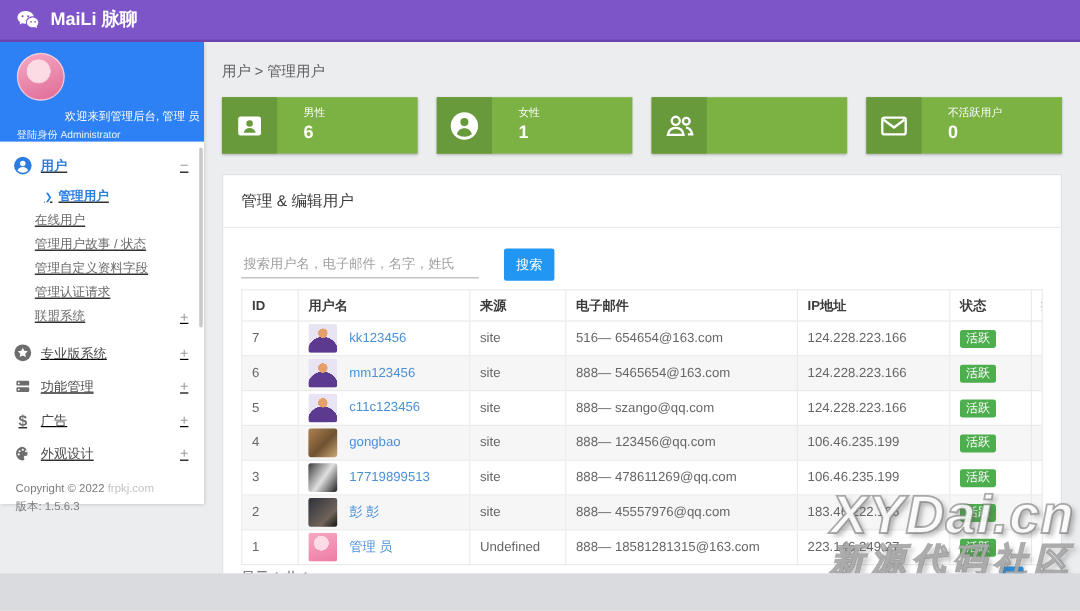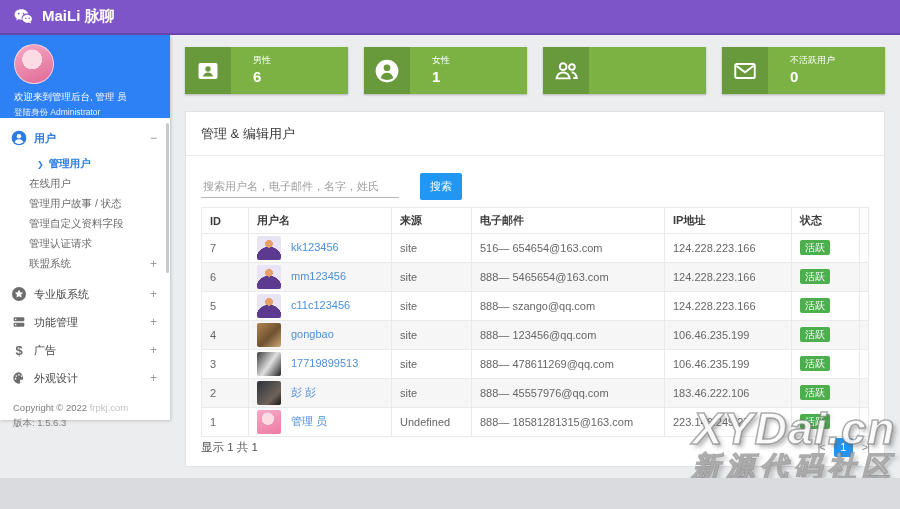--- a/index.html
+++ b/index.html
@@ -10,23 +10,23 @@
           border-bottom:2px solid #6a43ae;display:flex;align-items:center;padding:0 13px;z-index:30;}
   .logo{display:flex;align-items:center;gap:8px;color:#fff;font-size:15px;font-weight:bold;cursor:pointer;}
   .logo .ic{display:inline-flex;}
   
   .sidebar{position:absolute;top:35px;left:0;width:170px;height:385px;background:#fff;z-index:20;
            box-shadow:1px 1px 3px rgba(0,0,0,.18);}
   .s-head{height:83px;background:var(--sidebar-blue);color:#fff;padding:9px 14px;box-sizing:border-box;}
   .s-avatar{width:38px;height:38px;border-radius:50%;border:1px solid rgba(255,255,255,.6);
             background:radial-gradient(circle at 45% 38%, #fcdbe5 0 31%, transparent 32%),
                        linear-gradient(160deg,#f6a9c4,#e06a96);}
-  .s-w1{font-size:9.5px;margin-top:7px;white-space:nowrap;}
+  .s-w1{font-size:9.5px;margin-top:7px;white-space:nowrap;margin-left:40px;}
   .s-w2{font-size:8.5px;opacity:.9;margin-top:3px;}
-  .menu{padding-top:6px;}
+  .menu{padding-top:6px;text-decoration:underline;}
   .m-sec{display:flex;align-items:center;height:28px;padding:0 13px 0 11px;font-size:11px;color:#4a4a4a;cursor:pointer;}
   .m-sec.act{color:var(--menu-blue);font-weight:bold;}
   .m-ico{width:16px;height:16px;margin-right:7px;display:inline-flex;align-items:center;justify-content:center;}
   .m-lbl{flex:1;}
   .m-tgl{color:#9a9a9a;font-size:12px;font-weight:normal;}
   .m-sub{padding:2px 0 6px;}
   .m-subitem{display:flex;align-items:center;height:20px;padding:0 13px 0 29px;font-size:10.5px;color:#6b6b6b;cursor:pointer;}
   .m-subitem .sl{flex:1;}
   .m-subitem.act{color:var(--menu-blue);font-weight:bold;padding-left:37px;}
   .m-arrow{font-size:8px;margin-right:5px;}
@@ -192,20 +192,21 @@
       <div>
         <span>Copyright © 2022</span>
         <span class="site">frpkj.com</span>
       </div>
       <div>版本: 1.5.6.3</div>
     </div>
     <div class="s-scroll"></div>
   </div>
 
   <div class="main">
+    <div class="crumb">用户 &gt; 管理用户</div>
     <div class="stats" id="stats">
         <div class="stat">
           <div class="stat-ico">
             <svg width="24" height="24" viewBox="0 0 24 24">
               <rect x="2.5" y="4" width="19" height="16" rx="2" fill="#fff"></rect>
               <circle cx="12" cy="10" r="2.7" fill="#68993a"></circle>
               <path d="M7 17.6c.6-2.7 2.6-4 5-4s4.4 1.3 5 4z" fill="#68993a"></path>
             </svg>
           </div>
           <div class="stat-body">

